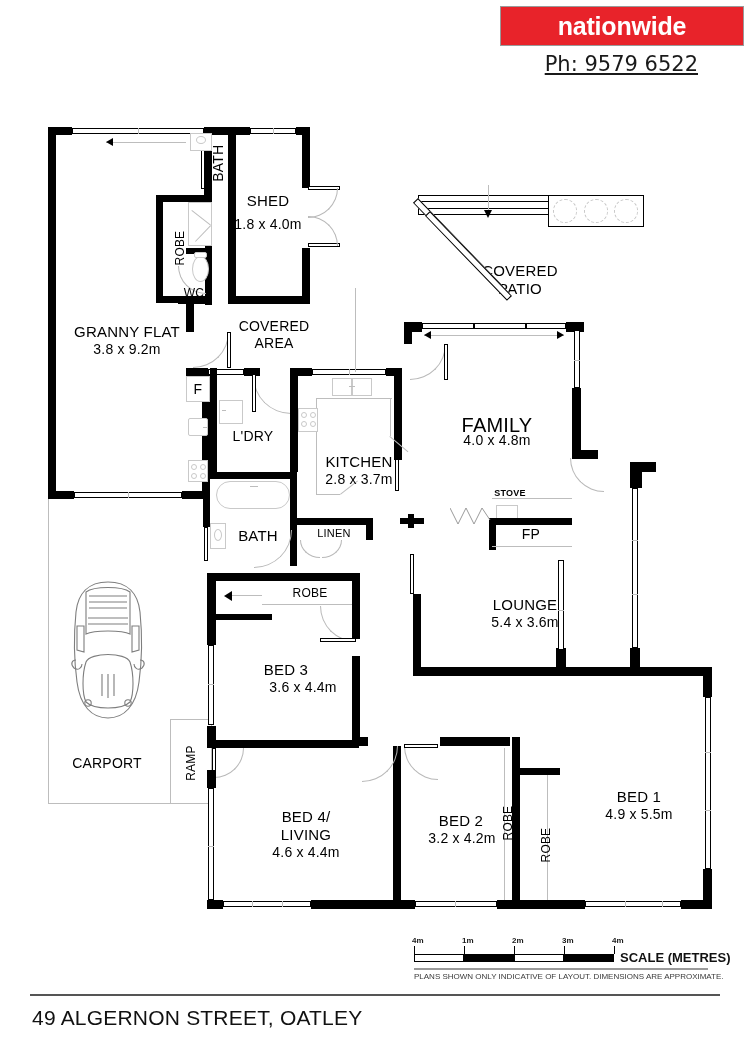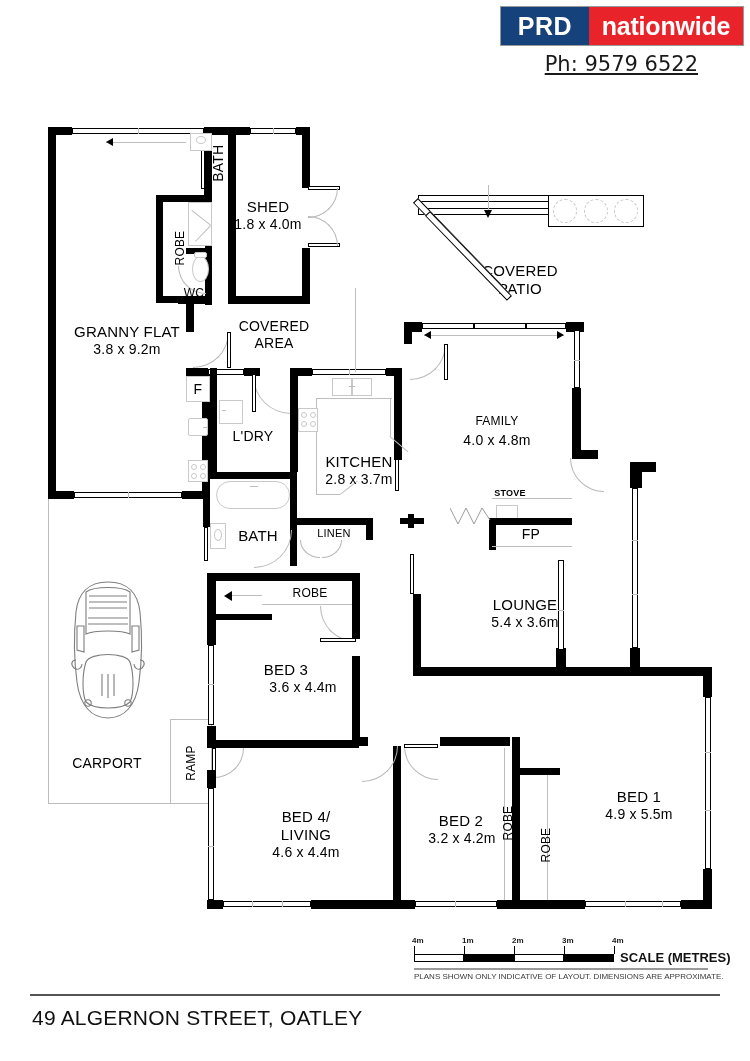--- a/index.html
+++ b/index.html
@@ -211,21 +211,20 @@
     font-family: "Liberation Sans", sans-serif;
     letter-spacing: 0.2px;
     white-space: nowrap;
   }
 </style>
 </head>
 <body>
 
 <div id="header">
   <div id="logo">
-    <div id="logo-prd">PRD</div>
     <div id="logo-nw">nationwide</div>
   </div>
   <div id="phone">Ph: 9579 6522</div>
 </div>
 
 <div id="plan">
 
   <div class="w" style="left:48px; top:127px; width:8px; height:372px;"></div>
 
   <div class="w" style="left:48px; top:127px; width:24px; height:8px;"></div>
@@ -267,21 +266,21 @@
   <div class="w" style="left:296px; top:127px; width:14px; height:8px;"></div>
   <div class="w" style="left:302px; top:127px; width:8px; height:61px;"></div>
   <div class="w" style="left:302px; top:248px; width:8px; height:56px;"></div>
   <div class="w" style="left:228px; top:127px; width:8px; height:177px;"></div>
   <div class="w" style="left:228px; top:296px; width:82px; height:8px;"></div>
 
   <div class="tw" style="left:308px; top:186px; width:32px; height:4px;"></div>
   <div class="arc" style="left:308px; top:188px; width:30px; height:30px; border-radius:0 0 100% 0; border-top:none; border-left:none;"></div>
   <div class="tw" style="left:308px; top:243px; width:32px; height:4px;"></div>
   <div class="arc" style="left:308px; top:216px; width:30px; height:30px; border-radius:0 100% 0 0; border-bottom:none; border-left:none;"></div>
-  <div class="lbl lbl-md" style="left:226px; top:198px; width:84px; font-size:15px;">SHED</div>
+  <div class="lbl lbl-md" style="left:226px; top:192px; width:84px; font-size:15px;">SHED</div>
   <div class="lbl lbl-md" style="left:218px; top:216px; width:100px;">1.8 x 4.0m</div>
 
   <div class="lbl lbl-md" style="left:226px; top:318px; width:96px;">COVERED
 AREA</div>
   <div class="w" style="left:186px; top:296px; width:8px; height:36px;"></div>
   <div class="arc" style="left:193px; top:332px; width:36px; height:36px; border-radius:0 0 100% 0; border-top:none; border-left:none;"></div>
   <div class="tw" style="left:227px; top:332px; width:4px; height:36px;"></div>
 
   <div class="lbl lbl-lg" style="left:52px; top:323px; width:150px;">GRANNY FLAT</div>
   <div class="lbl lbl-md" style="left:52px; top:341px; width:150px;">3.8 x 9.2m</div>
@@ -413,21 +412,21 @@
 
   <div class="w" style="left:404px; top:322px; width:8px; height:22px;"></div>
   <div class="arc" style="left:410px; top:344px; width:36px; height:36px; border-radius:0 0 100% 0; border-top:none; border-left:none;"></div>
   <div class="tw" style="left:444px; top:344px; width:4px; height:36px;"></div>
 
   <div class="tw" style="left:574px; top:330px; width:6px; height:58px;"></div>
   <div class="ln" style="left:574px; top:360px; width:6px; height:1px;"></div>
   <div class="w" style="left:572px; top:388px; width:9px; height:70px;"></div>
   <div class="w" style="left:572px; top:450px; width:26px; height:9px;"></div>
 
-  <div class="lbl lbl-md" style="left:447px; top:414px; width:100px; font-size:12px;">FAMILY</div>
+  <div class="lbl lbl-md" style="left:447px; top:414px; width:100px; font-size:20px;">FAMILY</div>
   <div class="lbl lbl-md" style="left:440px; top:432px; width:114px;">4.0 x 4.8m</div>
 
   <div class="lbl lbl-xs" style="left:486px; top:488px; width:48px; font-weight:bold; font-size:9px;">STOVE</div>
   <div class="ln" style="left:492px; top:498px; width:80px; height:1px;"></div>
   <div class="fx" style="left:496px; top:505px; width:22px; height:14px;"></div>
   <div class="w" style="left:489px; top:518px; width:7px; height:32px;"></div>
   <div class="w" style="left:489px; top:518px; width:83px; height:7px;"></div>
   <div class="ln" style="left:492px; top:546px; width:80px; height:1px;"></div>
   <div class="lbl lbl-md" style="left:500px; top:526px; width:62px;">FP</div>
 

